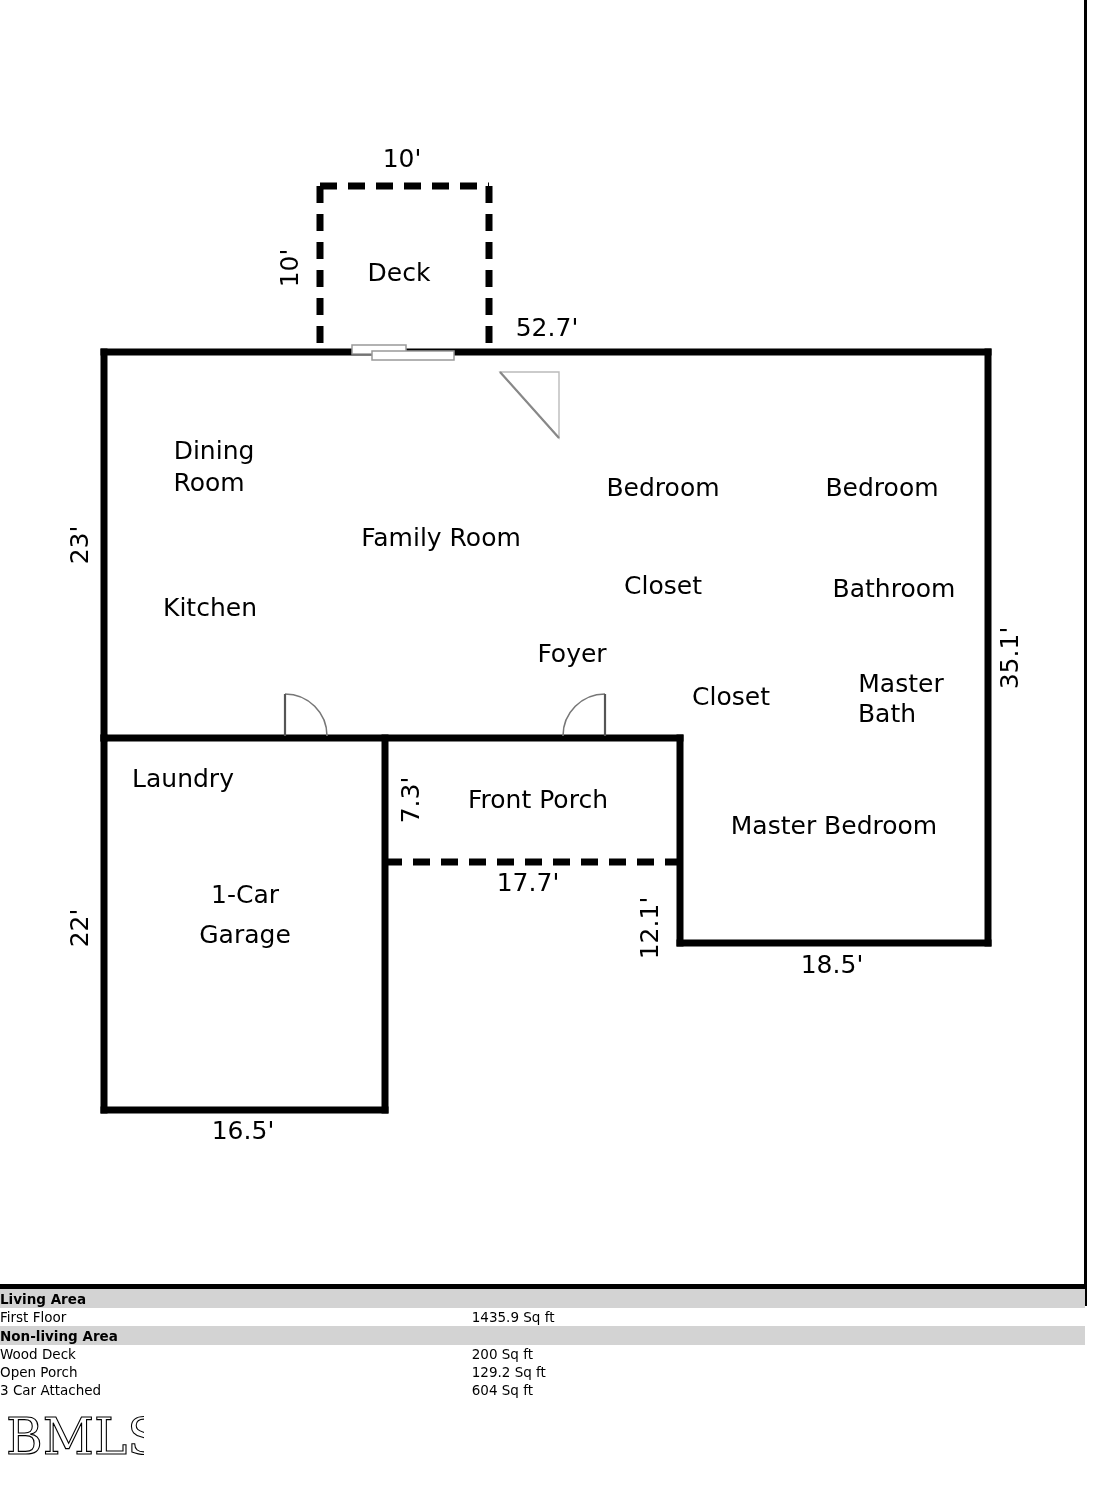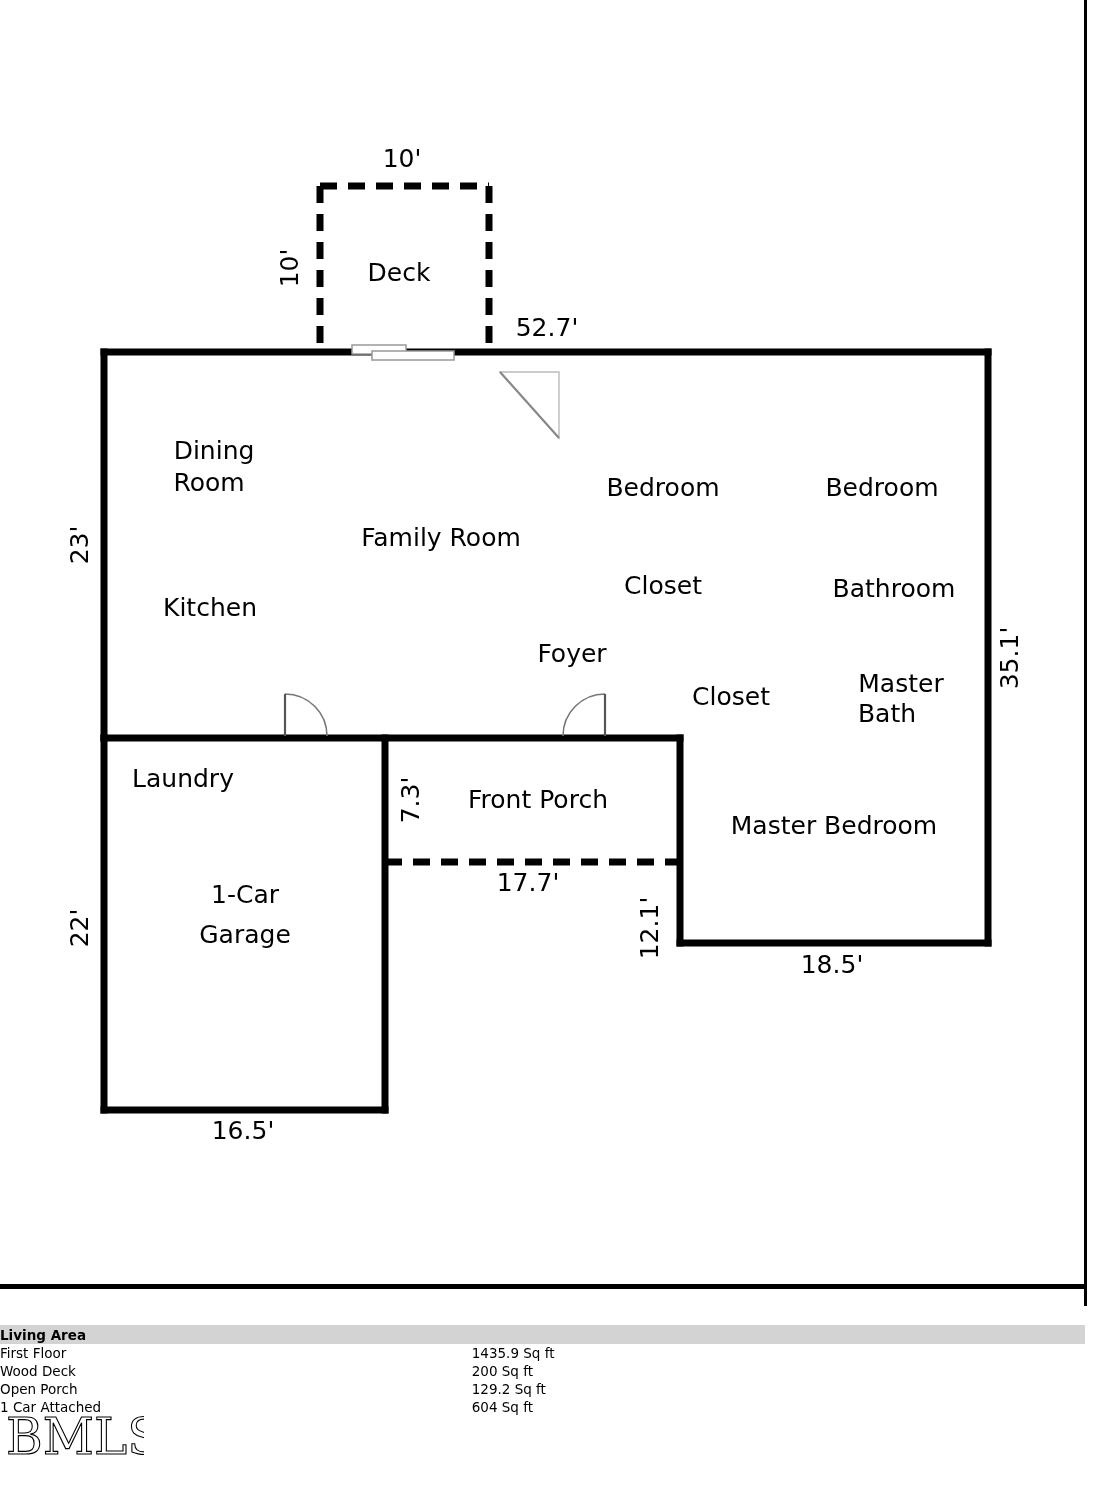--- a/index.html
+++ b/index.html
@@ -125,21 +125,20 @@
   #summary-rule {
     width: 1085px;
     height: 5px;
     background: #000000;
     margin-top: 1px;
   }
   table.calc {
     border-collapse: collapse;
     width: 1085px;
     table-layout: fixed;
-    margin-top: 36px;
   }
   table.calc td {
     padding: 0;
     font-size: 13.5px;
     color: #000000;
     line-height: 18px;
     height: 18px;
     vertical-align: middle;
     font-family: "DejaVu Sans", "Liberation Sans", sans-serif;
   }
@@ -268,32 +267,37 @@
       <tr class="section">
         <td class="c-label">Living Area</td>
         <td class="c-value"></td>
         <td class="c-pad"></td>
       </tr>
       <tr>
         <td class="c-label">First Floor</td>
         <td class="c-value">1435.9 Sq ft</td>
         <td class="c-pad"></td>
       </tr>
+      <tr class="section">
+        <td class="c-label">Non-living Area</td>
+        <td class="c-value"></td>
+        <td class="c-pad"></td>
+      </tr>
       <tr>
         <td class="c-label">Wood Deck</td>
         <td class="c-value">200 Sq ft</td>
         <td class="c-pad"></td>
       </tr>
       <tr>
         <td class="c-label">Open Porch</td>
         <td class="c-value">129.2 Sq ft</td>
         <td class="c-pad"></td>
       </tr>
       <tr>
-        <td class="c-label">1 Car Attached</td>
+        <td class="c-label">3 Car Attached</td>
         <td class="c-value">604 Sq ft</td>
         <td class="c-pad"></td>
       </tr>
     </tbody>
   </table>
 </div>
 
 <svg id="watermark" viewBox="0 0 140 62">
   <text x="2" y="48" font-family="DejaVu Serif, Liberation Serif, serif" font-size="50" fill="none" stroke="#000000" stroke-width="1.1">BMLS</text>
 </svg>

